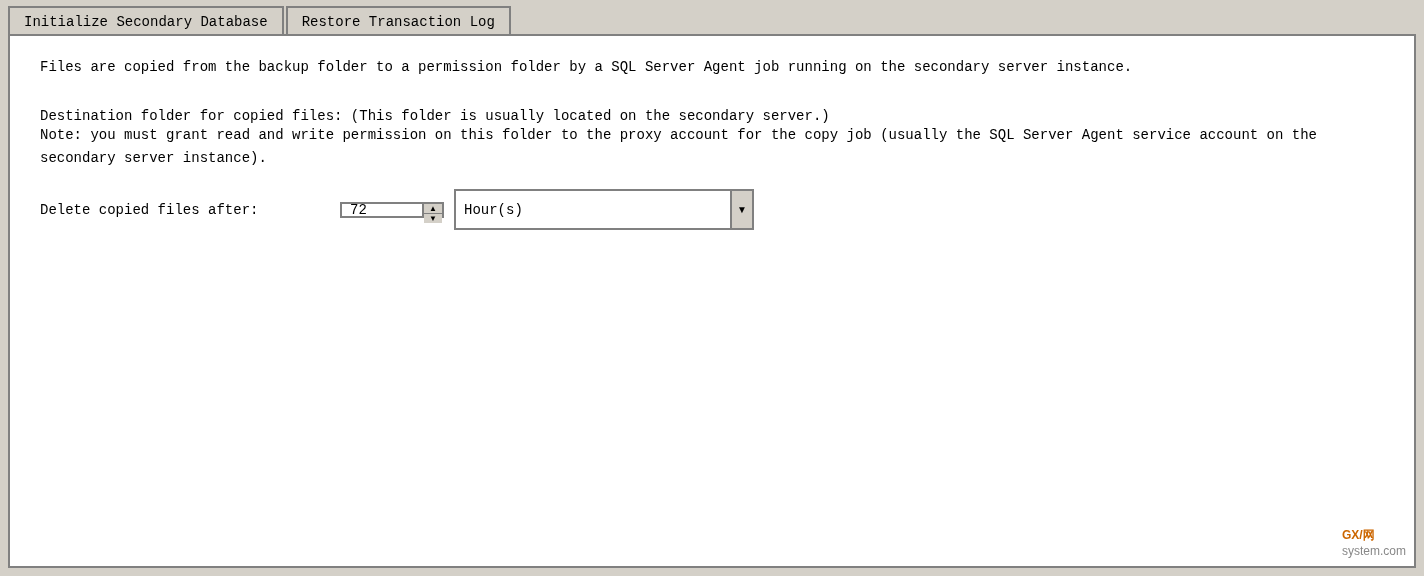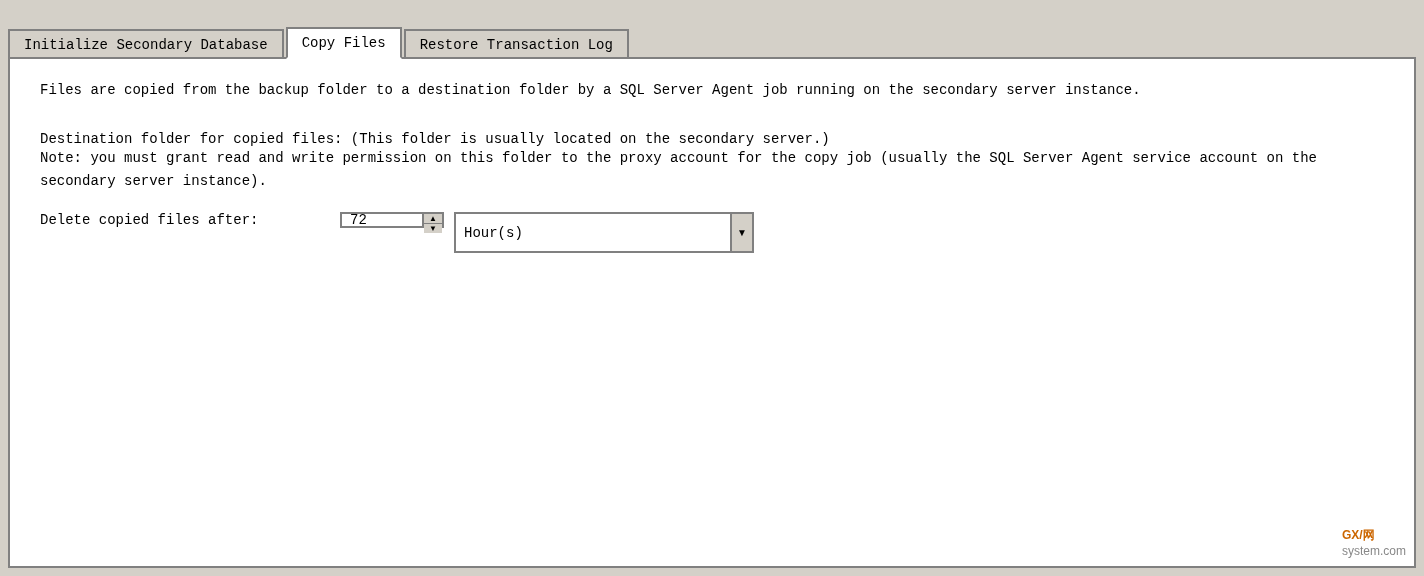--- a/index.html
+++ b/index.html
@@ -23,21 +23,21 @@
       background-color: #d4d0c8;
       display: flex;
       flex-direction: column;
     }
 
     .tab-bar {
       display: flex;
       flex-direction: row;
       align-items: flex-end;
       padding-left: 8px;
-      padding-top: 25px;
+      padding-top: 4px;
       background-color: #d4d0c8;
     }
 
     .tab {
       padding: 6px 14px;
       border: 2px solid #808080;
       border-bottom: none;
       background-color: #d4d0c8;
       cursor: pointer;
       font-family: 'Courier New', Courier, monospace;
@@ -95,21 +95,21 @@
       font-family: 'Courier New', Courier, monospace;
       font-size: 14px;
       color: #000;
       line-height: 1.6;
       margin-bottom: 16px;
     }
 
     .delete-row {
       display: flex;
       flex-direction: row;
-      align-items: flex-start;
+      align-items: center;
       margin-top: 20px;
     }
 
     .delete-label {
       font-family: 'Courier New', Courier, monospace;
       font-size: 14px;
       color: #000;
       margin-right: 20px;
       min-width: 280px;
     }
@@ -208,31 +208,28 @@
   </style>
 </head>
 <body>
 
 <div class="main-container">
 
   <div class="tab-bar">
     <div class="tab">
       <span>Initialize Secondary Database</span>
     </div>
-    <div class="tab active">
-      <span>Copy Files</span>
-    </div>
     <div class="tab">
       <span>Restore Transaction Log</span>
     </div>
   </div>
 
   <div class="tab-content-area">
 
-    <p class="description-text">Files are copied from the backup folder to a destination folder by a SQL Server Agent job running on the secondary server instance.</p>
+    <p class="description-text">Files are copied from the backup folder to a permission folder by a SQL Server Agent job running on the secondary server instance.</p>
 
     <p class="label-text">Destination folder for copied files:  (This folder is usually located on the secondary server.)</p>
 
 
     <p class="note-text">Note: you must grant read and write permission on this folder to the proxy account for the copy job (usually the SQL Server Agent service account on the secondary server instance).</p>
 
     <div class="delete-row">
       <span class="delete-label">Delete copied files after:</span>
 
       <div class="spinner-container">

